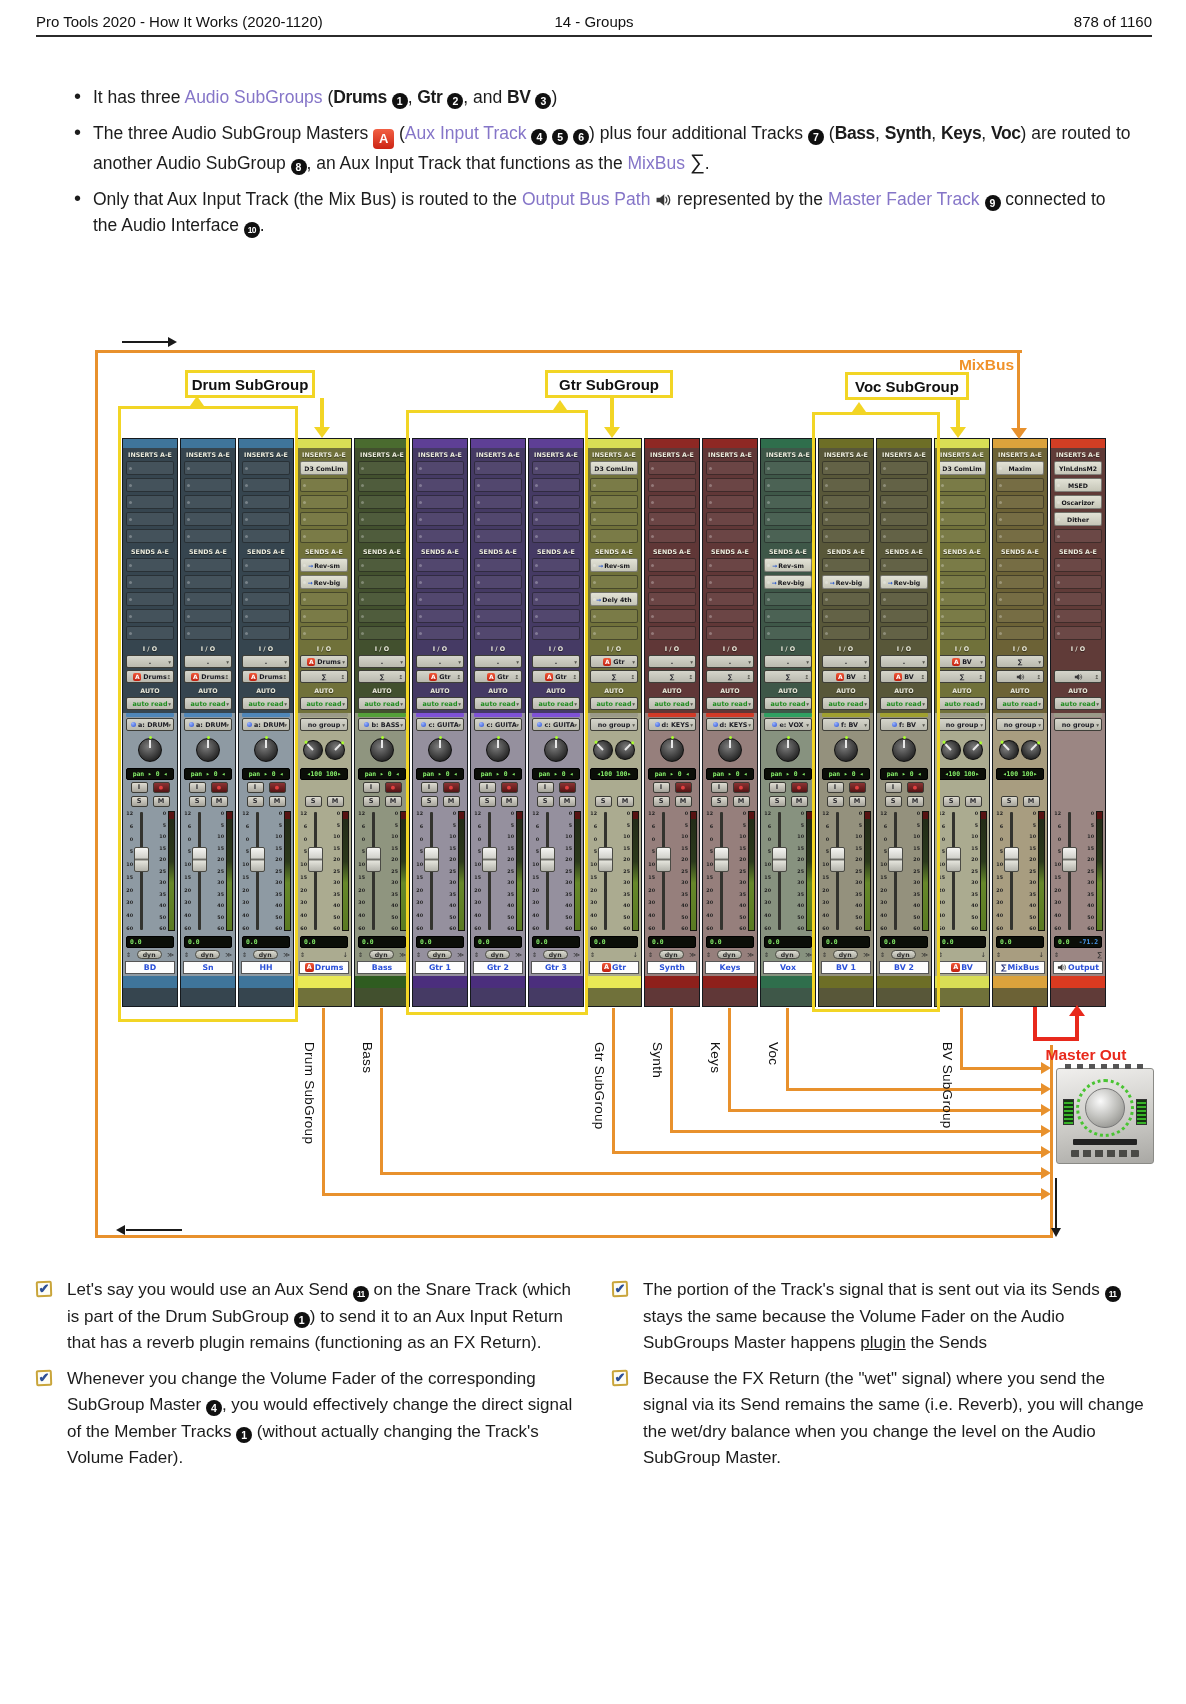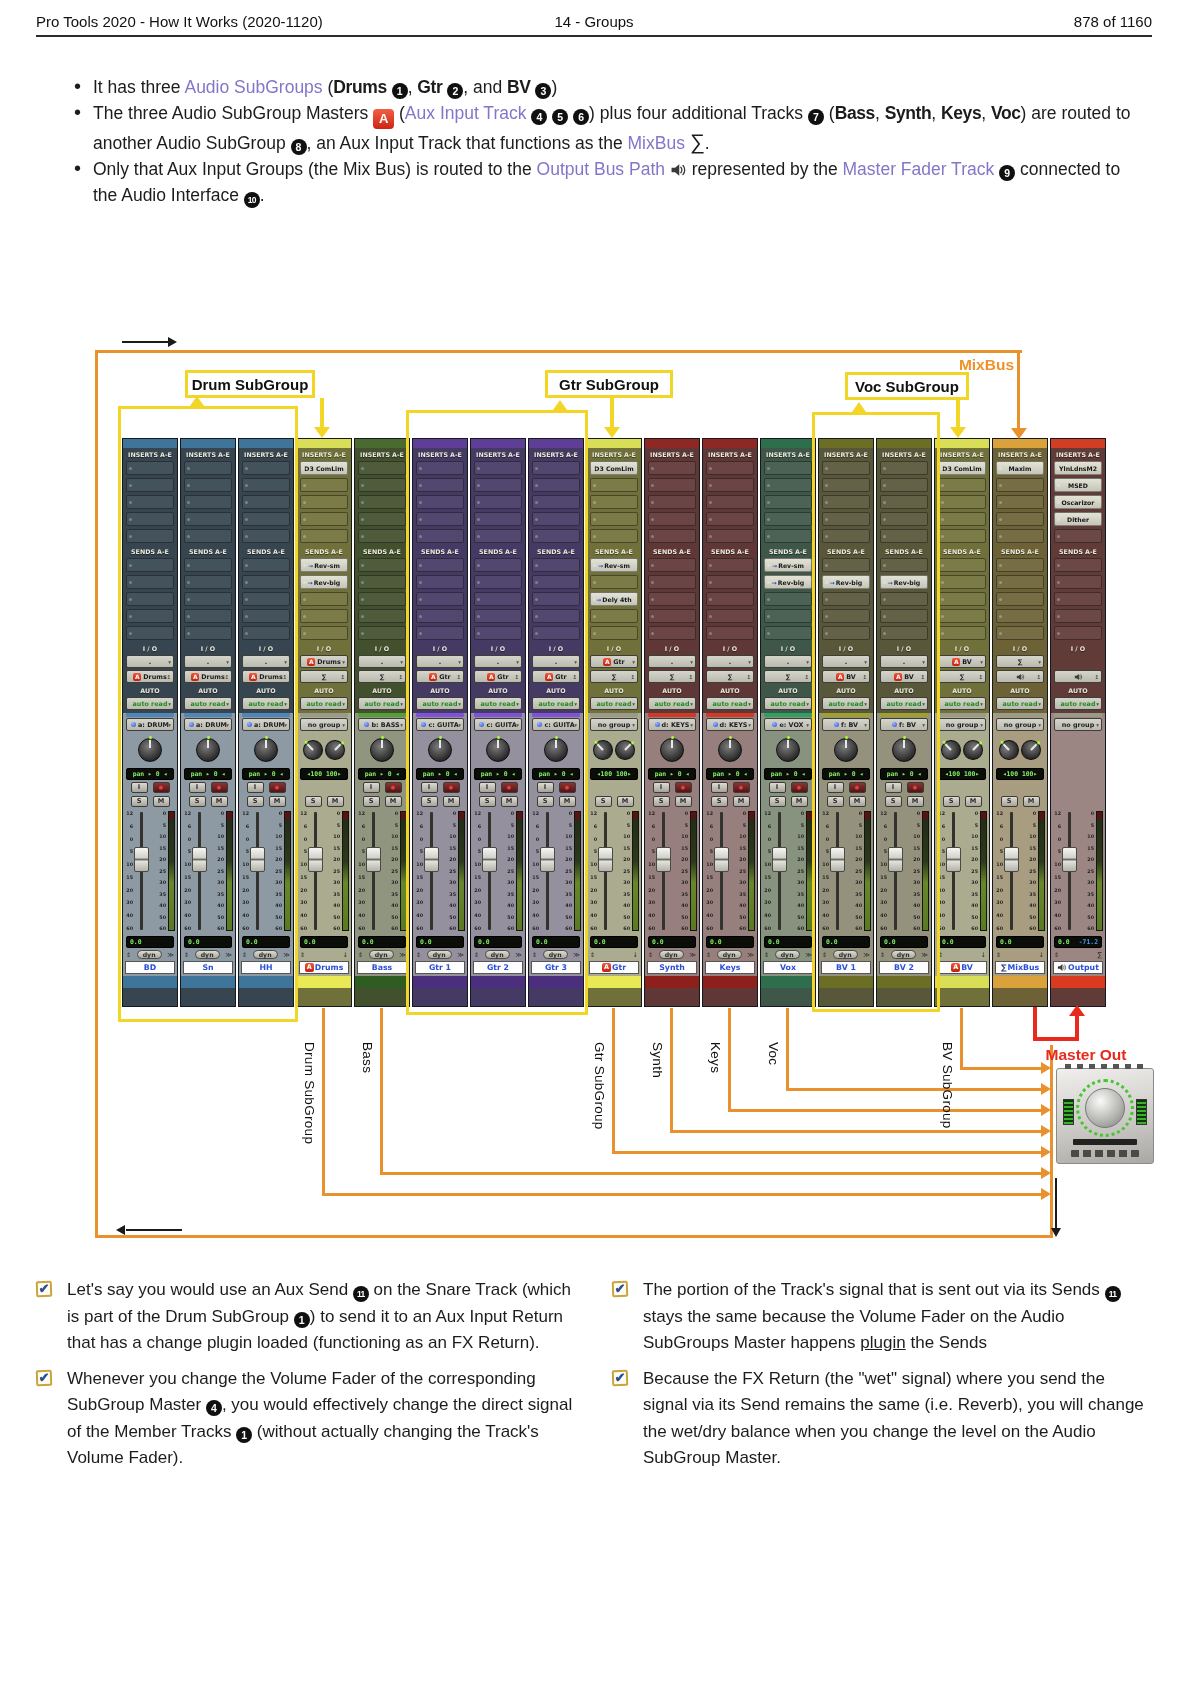--- a/index.html
+++ b/index.html
@@ -6,21 +6,21 @@
   html,body{width:1186px;height:1704px}
   body{position:relative;background:#fff;color:#1c1c1c;font-family:"Liberation Sans",sans-serif}
   
   .hdr{position:absolute;top:13px;left:36px;right:34px;display:flex;font-size:15px;color:#111}
   .hdr span{flex:1}
   .hdr .c{text-align:center}
   .hdr .r{text-align:right}
   .hrule{position:absolute;top:35px;left:36px;right:34px;height:2px;background:#2b2b2b}
   
   .intro{position:absolute;left:36px;top:74px;width:1096px;font-size:17.5px;line-height:26px}
-  .blt{position:relative;padding-left:57px;}
+  .blt{position:relative;padding-left:57px;margin-top:10px}
   .blt::before{content:"•";position:absolute;left:38px;top:-1px;font-size:20px}
   .lk{color:#8575c8}
   .bc{font-weight:700;letter-spacing:-.4px}
   .ul{text-decoration:underline}
   .bigsum{font-size:21px}
   .badge{display:inline-block;width:16px;height:16px;border-radius:50%;background:#101010;color:#fff;font-size:10.5px;font-weight:700;line-height:16px;text-align:center;vertical-align:-2px}
   .badge.sm{font-size:8.5px;letter-spacing:-.6px}
   .aicn{display:inline-block;width:21px;height:20px;border-radius:4px;background:linear-gradient(#f26044,#cc2414);color:#fff;font-weight:700;font-size:13px;text-align:center;line-height:20px;vertical-align:-4px}
   svg.spk{width:17px;height:14px;vertical-align:-2px}
   
@@ -111,21 +111,21 @@
 <div class="hdr">
   <span>Pro Tools 2020 - How It Works (2020-1120)</span>
   <span class="c">14 - Groups</span>
   <span class="r">878 of  1160</span>
 </div>
 <div class="hrule"></div>
 
 <div class="intro">
   <div class="blt"><span class="">It has three </span><span class="lk">Audio SubGroups</span><span class=""> (</span><span class="bc">Drums</span><span class=""> </span><span class="badge">1</span><span class="">, </span><span class="bc">Gtr</span><span class=""> </span><span class="badge">2</span><span class="">, and </span><span class="bc">BV</span><span class=""> </span><span class="badge">3</span><span class="">)</span></div>
   <div class="blt"><span class="">The three Audio SubGroup Masters </span><span class="aicn">A</span><span class=""> (</span><span class="lk">Aux Input Track</span><span class=""> </span><span class="badge">4</span><span class=""> </span><span class="badge">5</span><span class=""> </span><span class="badge">6</span><span class="">) plus four additional Tracks </span><span class="badge">7</span><span class=""> (</span><span class="bc">Bass</span><span class="">, </span><span class="bc">Synth</span><span class="">, </span><span class="bc">Keys</span><span class="">, </span><span class="bc">Voc</span><span class="">) are routed to another Audio SubGroup </span><span class="badge">8</span><span class="">, an Aux Input Track that functions as the </span><span class="lk">MixBus</span><span class=""> </span><span class="bigsum">∑</span><span class="">.</span></div>
-  <div class="blt"><span class="">Only that Aux Input Groups (the Mix Bus) is routed to the </span><span class="lk">Output Bus Path</span><span class=""> </span><span><svg class="spk" viewBox="0 0 22 18">
+  <div class="blt"><span class="">Only that Aux Input Track (the Mix Bus) is routed to the </span><span class="lk">Output Bus Path</span><span class=""> </span><span><svg class="spk" viewBox="0 0 22 18">
           <path d="M2 6h4.5L12 1.5v15L6.5 12H2z" fill="#3a3a3a"></path>
           <path d="M14 5.5c1.8 1.8 1.8 5.2 0 7M16.8 3.2c3 3 3 8.6 0 11.6" stroke="#3a3a3a" stroke-width="1.7" fill="none" stroke-linecap="round"></path>
         </svg></span><span class=""> represented by the </span><span class="lk">Master Fader Track</span><span class=""> </span><span class="badge">9</span><span class=""> connected to the Audio Interface </span><span class="badge sm">10</span><span class="">.</span></div>
 </div>
 
 <div class="fig">
 
   <div class="bln" style="left:32px;top:41px;width:46px;height:2px"></div>
   <div class="barr-r" style="left:78px;top:37px"></div>
   <div class="bln" style="left:36px;top:929px;width:56px;height:2px"></div>
@@ -1755,21 +1755,21 @@
       <div class="oln" style="left:870px;top:708px;width:3px;height:62px"></div>
       <div class="oln" style="left:870px;top:767px;width:81px;height:3px"></div>
       <div class="oarr" style="left:951px;top:762px"></div>
       <div class="vlab" style="left:850px;top:742px">BV SubGroup</div>
     </div>
 </div>
 
 <div class="careful">
   <div class="ccols">
     <div class="ccol">
-      <div class="citem"><span class="cchk">✔</span><span><span class="">Let's say you would use an Aux Send </span><span class="badge sm">11</span><span class=""> on the Snare Track (which is part of the Drum SubGroup </span><span class="badge">1</span><span class="">) to send it to an Aux Input Return that has a change plugin loaded (functioning as an FX Return).</span></span></div>
+      <div class="citem"><span class="cchk">✔</span><span><span class="">Let's say you would use an Aux Send </span><span class="badge sm">11</span><span class=""> on the Snare Track (which is part of the Drum SubGroup </span><span class="badge">1</span><span class="">) to send it to an Aux Input Return that has a reverb plugin remains (functioning as an FX Return).</span></span></div>
       <div class="citem"><span class="cchk">✔</span><span><span class="">Whenever you change the Volume Fader of the corresponding SubGroup Master </span><span class="badge">4</span><span class="">, you would effectively change the direct signal of the Member Tracks </span><span class="badge">1</span><span class=""> (without actually changing the Track's Volume Fader).</span></span></div>
     </div>
     <div class="ccol">
       <div class="citem"><span class="cchk">✔</span><span><span class="">The portion of the Track's signal that is sent out via its Sends </span><span class="badge sm">11</span><span class=""> stays the same because the Volume Fader on the Audio SubGroups Master happens </span><span class="ul">plugin</span><span class=""> the Sends</span></span></div>
       <div class="citem"><span class="cchk">✔</span><span><span class="">Because the FX Return (the "wet" signal) where you send the signal via its Send remains the same (i.e. Reverb), you will change the wet/dry balance when you change the level on the Audio SubGroup Master.</span></span></div>
     </div>
   </div>
 </div>
 
 </body></html>

